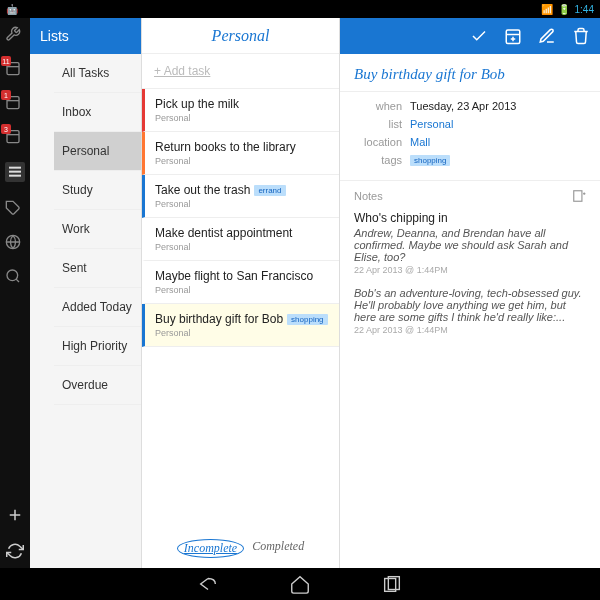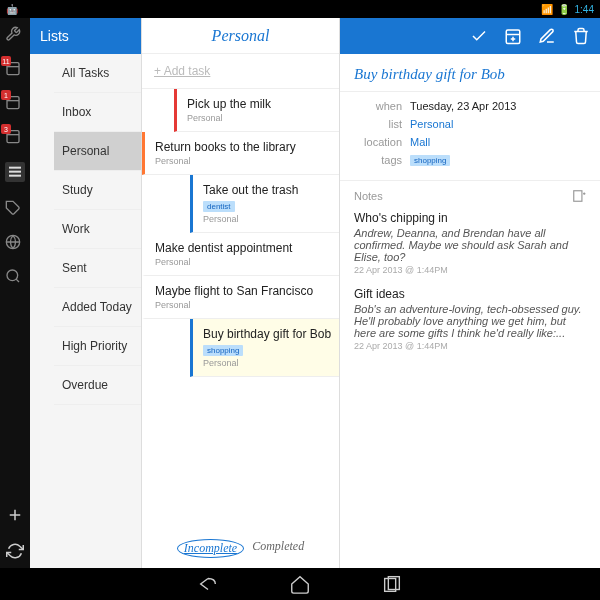--- a/index.html
+++ b/index.html
@@ -22,23 +22,23 @@
 .lists { width: 112px; background: #f5f5f5; border-right: 1px solid #ddd; display: flex; flex-direction: column; }
 .lists-hdr { background: #1976d2; color: #fff; height: 36px; display: flex; align-items: center; padding-left: 10px; font-size: 14px; }
 .lists-items { display: flex; flex-direction: column; padding-left: 24px; }
 .lists-items .li { padding: 12px 8px; font-size: 12px; color: #333; cursor: pointer; border-bottom: 1px solid #eee; }
 .lists-items .li.sel { background: #d0d0d0; }
 
 .tasks { width: 198px; background: #fff; border-right: 1px solid #ddd; display: flex; flex-direction: column; }
 .tasks-hdr { height: 36px; display: flex; align-items: center; justify-content: center; font-family: 'Comic Sans MS', cursive; color: #1976d2; font-style: italic; font-size: 16px; border-bottom: 1px solid #eee; }
 .addtask { padding: 10px 12px; color: #bbb; font-size: 12px; cursor: text; border-bottom: 1px solid #eee; text-decoration: underline; }
 .task { padding: 8px 6px 8px 10px; border-bottom: 1px solid #eee; border-left: 3px solid transparent; cursor: pointer; }
-.task.red { border-left-color: #e53935; margin-left: 32px; }
+.task.red { border-left-color: #e53935; }
 .task.orange { border-left-color: #ff7733; }
-.task.blue { border-left-color: #1976d2; margin-left: 48px; }
+.task.blue { border-left-color: #1976d2; }
 .task.sel { background: #fffde7; border-left-color: #1976d2; }
 .task-title { font-size: 12px; color: #222; display: flex; align-items: center; gap: 4px; flex-wrap: wrap; }
 .task-sub { font-size: 9px; color: #999; margin-top: 2px; }
 .tag { background: #bbdefb; color: #1565c0; font-size: 8px; padding: 1px 4px; border-radius: 1px; }
 .tasks-footer { margin-top: auto; display: flex; justify-content: center; gap: 8px; padding: 10px 0; font-family: 'Comic Sans MS', cursive; font-style: italic; font-size: 12px; }
 .tasks-footer .tab { color: #666; cursor: pointer; }
 .tasks-footer .tab.active { color: #1976d2; text-decoration: underline; border: 1px solid #1976d2; border-radius: 50%; padding: 1px 6px; }
 
 .detail { flex: 1; background: #fff; display: flex; flex-direction: column; }
 .detail-hdr { background: #1976d2; height: 36px; display: flex; align-items: center; justify-content: flex-end; padding: 0 10px; gap: 16px; }
@@ -169,21 +169,21 @@
           </div>
           <div class="task orange">
             <div class="task-title">
               <span>Return books to the library</span>
             </div>
             <div class="task-sub">Personal</div>
           </div>
           <div class="task blue">
             <div class="task-title">
               <span>Take out the trash</span>
-              <span class="tag">dentist</span>
+              <span class="tag">errand</span>
             </div>
             <div class="task-sub">Personal</div>
           </div>
           <div class="task ">
             <div class="task-title">
               <span>Make dentist appointment</span>
             </div>
             <div class="task-sub">Personal</div>
           </div>
           <div class="task ">
@@ -253,21 +253,20 @@
               <line x1="21" y1="6" x2="21" y2="10"></line>
             </svg>
         </div>
         <div id="notes-items">
             <div class="note">
               <div class="note-title">Who's chipping in</div>
               <div class="note-body">Andrew, Deanna, and Brendan have all confirmed. Maybe we should ask Sarah and Elise, too?</div>
               <div class="note-ts">22 Apr 2013 @ 1:44PM</div>
             </div>
             <div class="note">
-              <div class="note-title">Gift ideas</div>
               <div class="note-body">Bob's an adventure-loving, tech-obsessed guy. He'll probably love anything we get him, but here are some gifts I think he'd really like:...</div>
               <div class="note-ts">22 Apr 2013 @ 1:44PM</div>
             </div>
           </div>
       </div>
     </div>
   </div>
 
   <div class="navbar">
     <svg width="22" height="22" viewBox="0 0 24 24" fill="none" stroke="#ccc" stroke-width="1.5">

